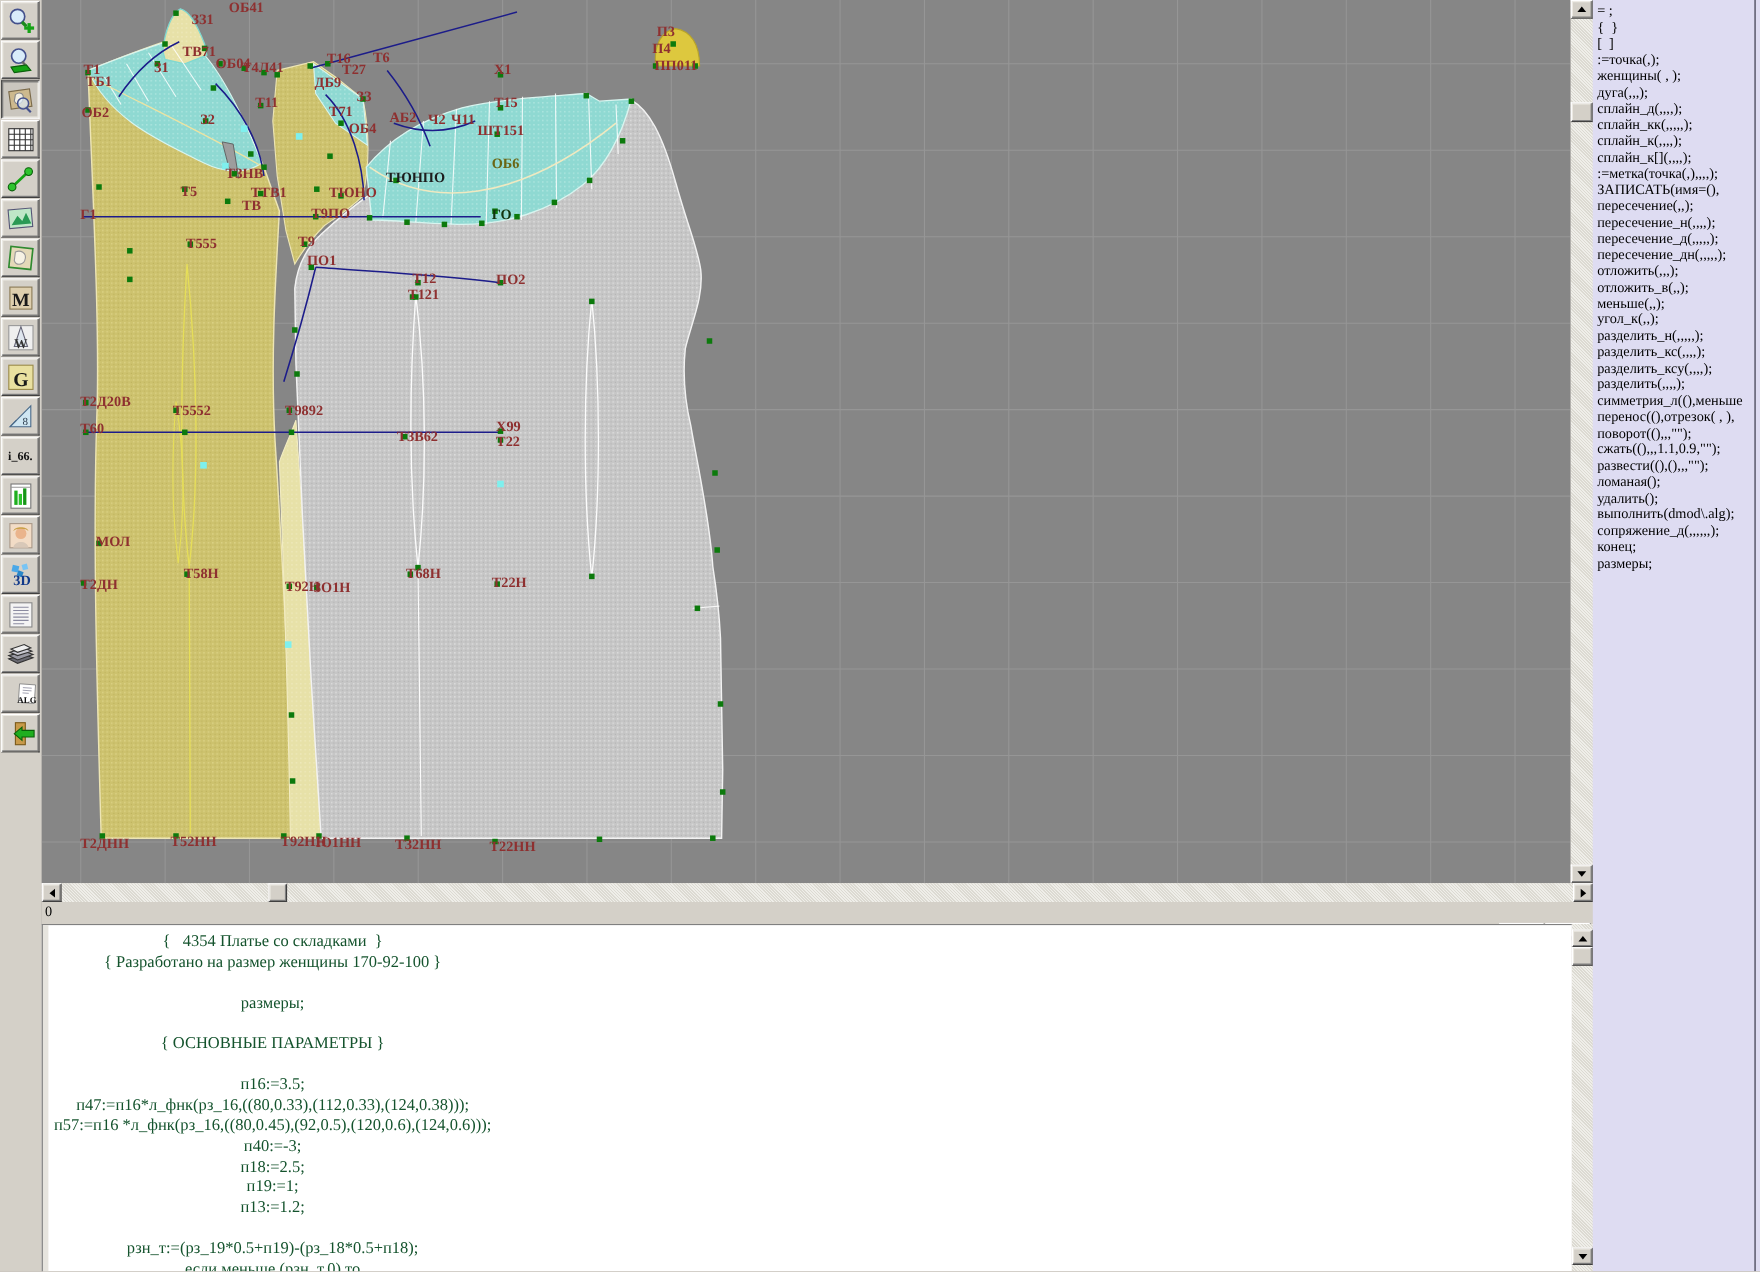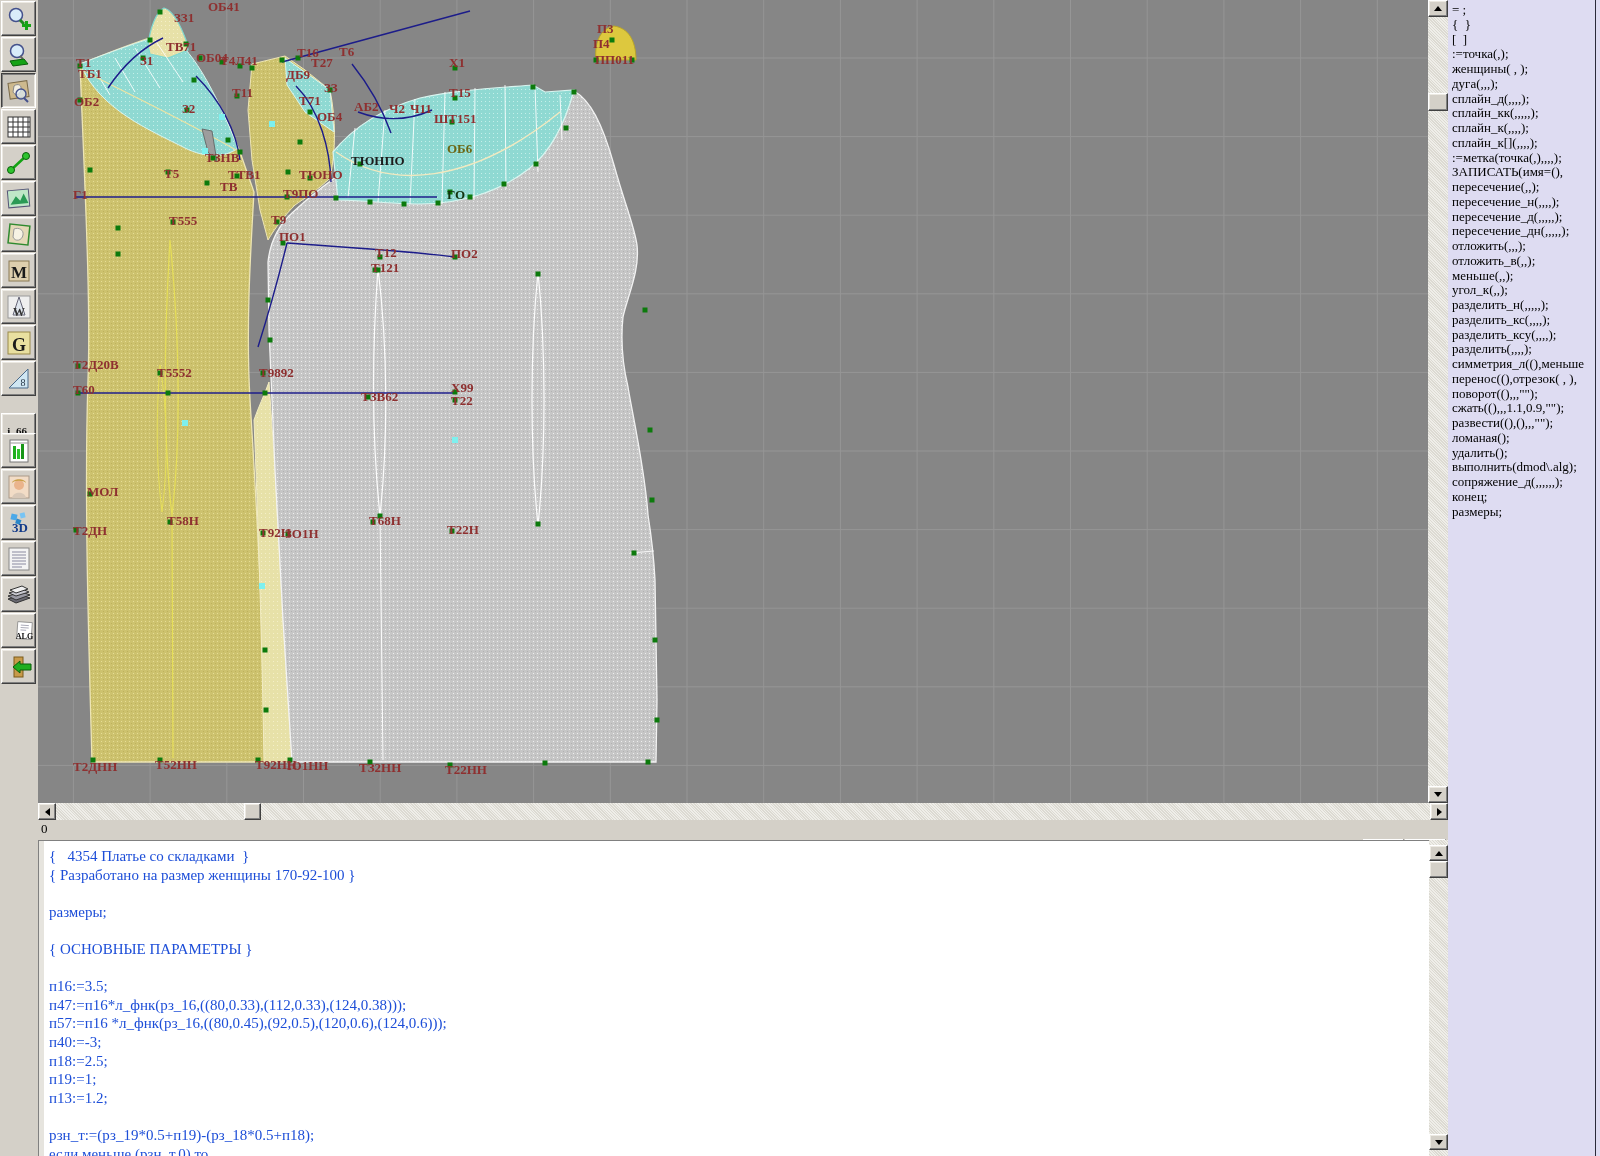--- a/index.html
+++ b/index.html
@@ -54,21 +54,21 @@
       border-right:1px solid #404040;border-bottom:1px solid #404040;
       box-shadow:inset -1px -1px 0 #808080, inset 1px 1px 0 #ece9e2;
       font:13px "Liberation Serif",serif;color:#000;text-align:center;line-height:15px;box-sizing:border-box;}
   #btn-rz{left:1325px;} #btn-md{left:1367px;text-align:center;}
 
   
   #editor{position:absolute;left:38px;top:840px;width:1391px;height:316px;background:#fff;
       border-left:1px solid #808080;border-top:1px solid #808080;box-sizing:border-box;overflow:hidden;}
   #editor .gutter{position:absolute;left:0;top:0;width:5px;height:100%;background:#e6e4de;}
   #editorlines{position:absolute;left:10px;top:6px;}
-  .codeline{white-space:pre;font:15px "Liberation Serif","DejaVu Serif",serif;color:#1d4ed8;line-height:18.6px;height:18.6px;}
+  .codeline{white-space:pre;font:15px "Liberation Serif","DejaVu Serif",serif;color:#14532d;line-height:18.6px;height:18.6px;text-align:center;}
 
   
   #cmdpanel{position:absolute;left:1448px;top:0;width:152px;height:1156px;background:#dedcf2;overflow:hidden;}
   #cmdpanel .edgeline{position:absolute;left:147px;top:0;width:1px;height:1156px;background:#2a2a3a;}
   .cmditem{white-space:pre;font:13px "Liberation Serif","DejaVu Serif",serif;color:#000;line-height:14.75px;height:14.75px;padding-left:4px;}
   #cmdlines{position:absolute;left:0;top:3px;width:146px;}
 </style>
 </head>
 <body>
 
@@ -142,21 +142,21 @@
           <text x="13" y="21" text-anchor="middle" font-family="Liberation Serif,serif" font-size="18" font-weight="bold" fill="#1a1a1a">G</text>
         </svg>
       </div>
       <div class="tbtn" style="top: 361px;">
         <svg width="26" height="26" viewBox="0 0 26 26">
           <polygon points="3,22 22,3 22,22" fill="#cfe6f2" stroke="#4a6a8a"></polygon>
           <text x="17" y="20" text-anchor="middle" font-family="Liberation Serif,serif" font-size="10" fill="#234">8</text>
           <line x1="3" y1="22" x2="9" y2="16" stroke="#4a6a8a"></line>
         </svg>
       </div>
-      <div class="tbtn" style="top: 397px; margin-top: 16px;">
+      <div class="tbtn" style="top: 397px;">
         <span class="txticon">i_66.</span>
       </div>
       <div class="tbtn" style="top: 433px;">
         <svg width="26" height="26" viewBox="0 0 26 26">
           <rect x="4" y="2" width="18" height="22" fill="#fff" stroke="#777"></rect>
           <rect x="7" y="8" width="3" height="13" fill="#1fae1f"></rect>
           <rect x="11" y="11" width="3" height="10" fill="#2cc42c"></rect>
           <rect x="15" y="6" width="3" height="15" fill="#179617"></rect>
           <line x1="4" y1="5" x2="22" y2="5" stroke="#999"></line>
         </svg>

